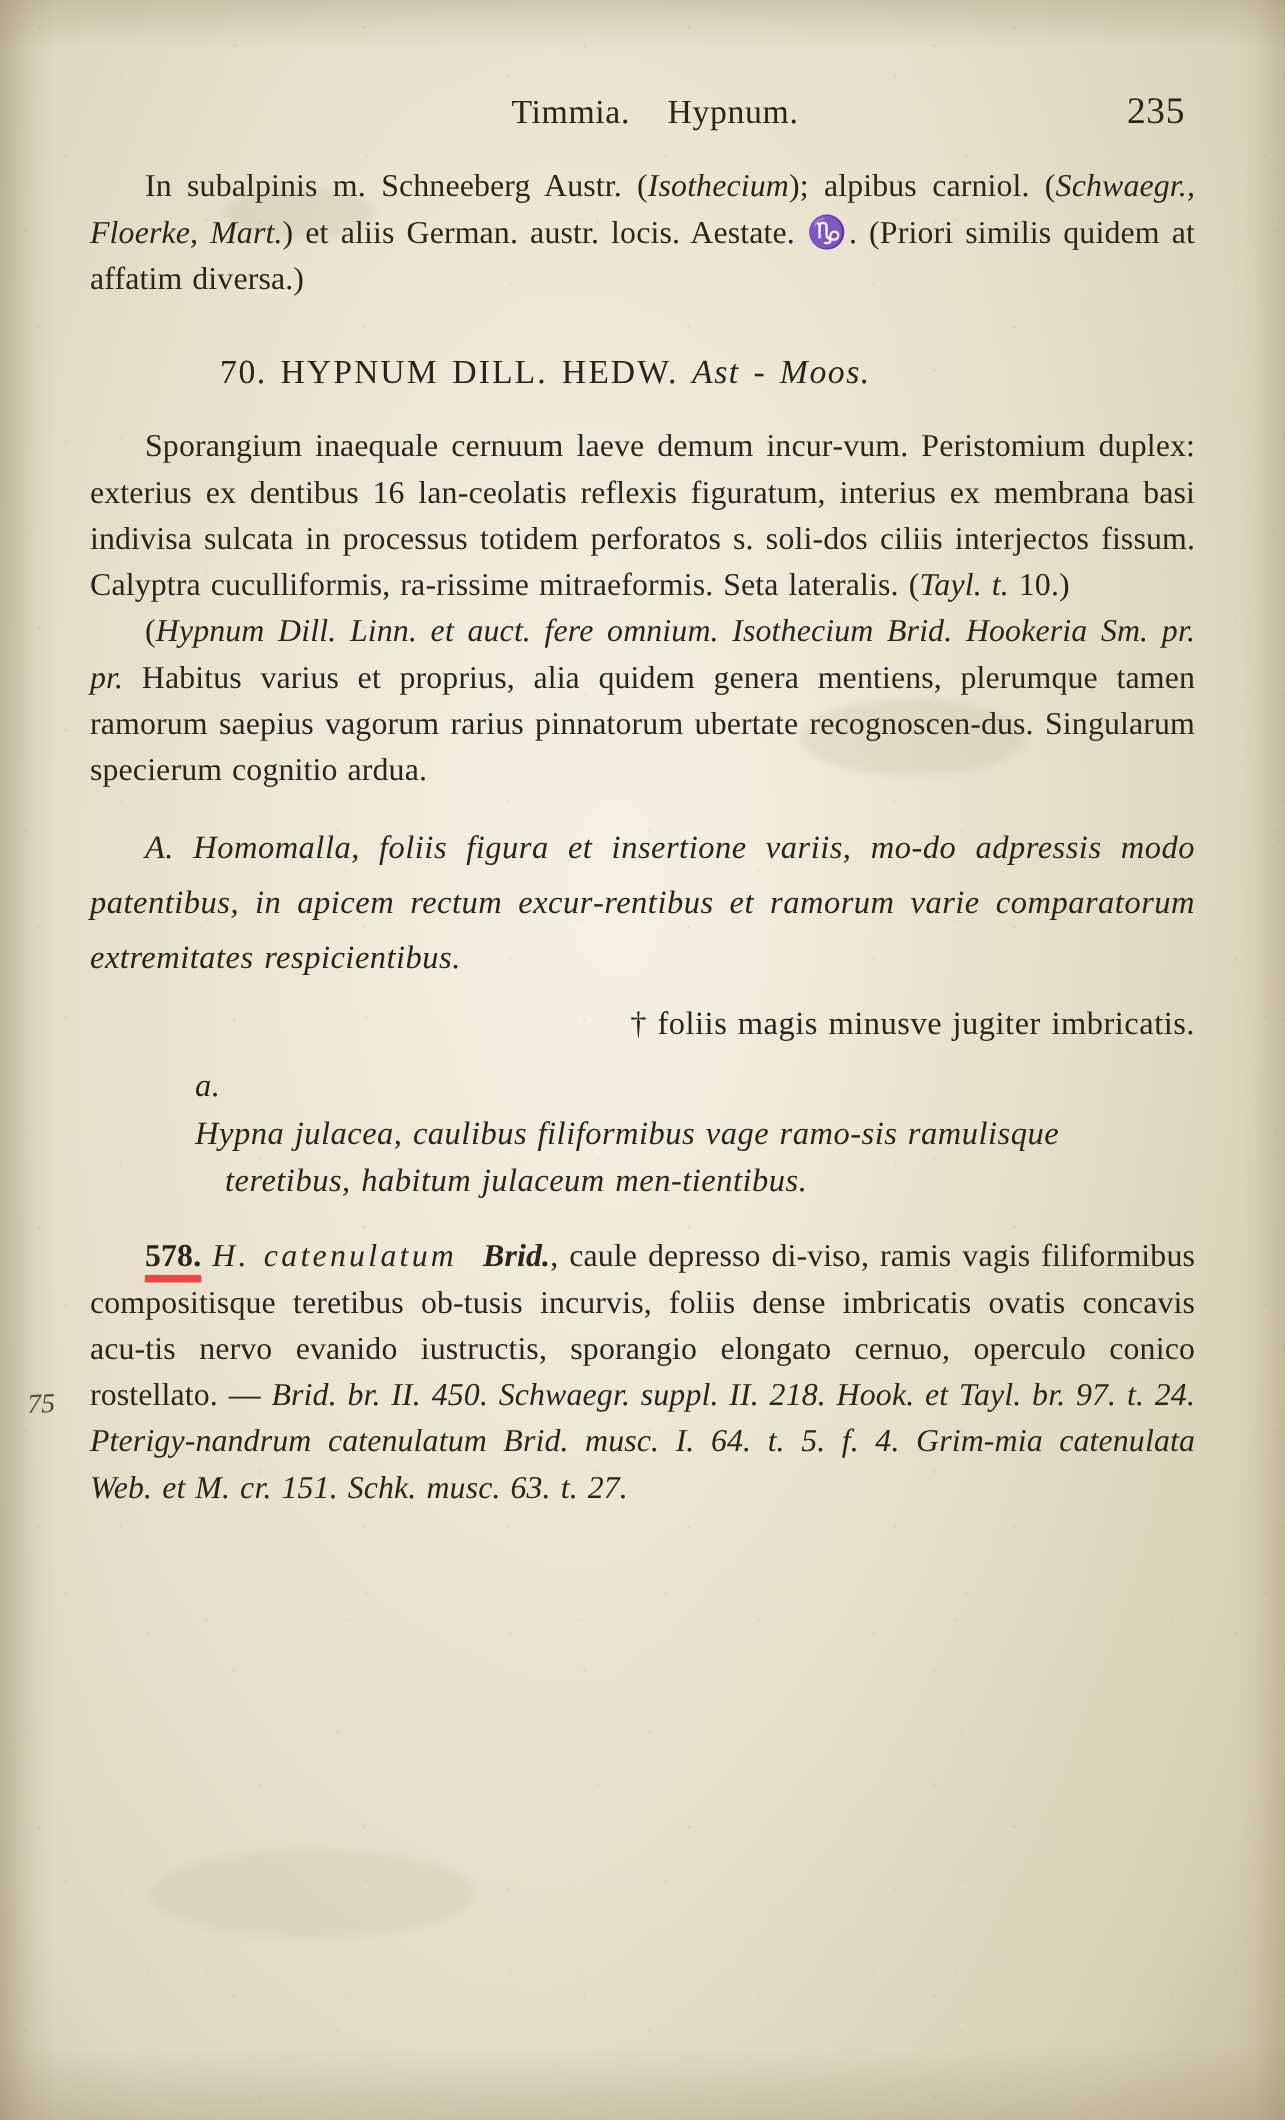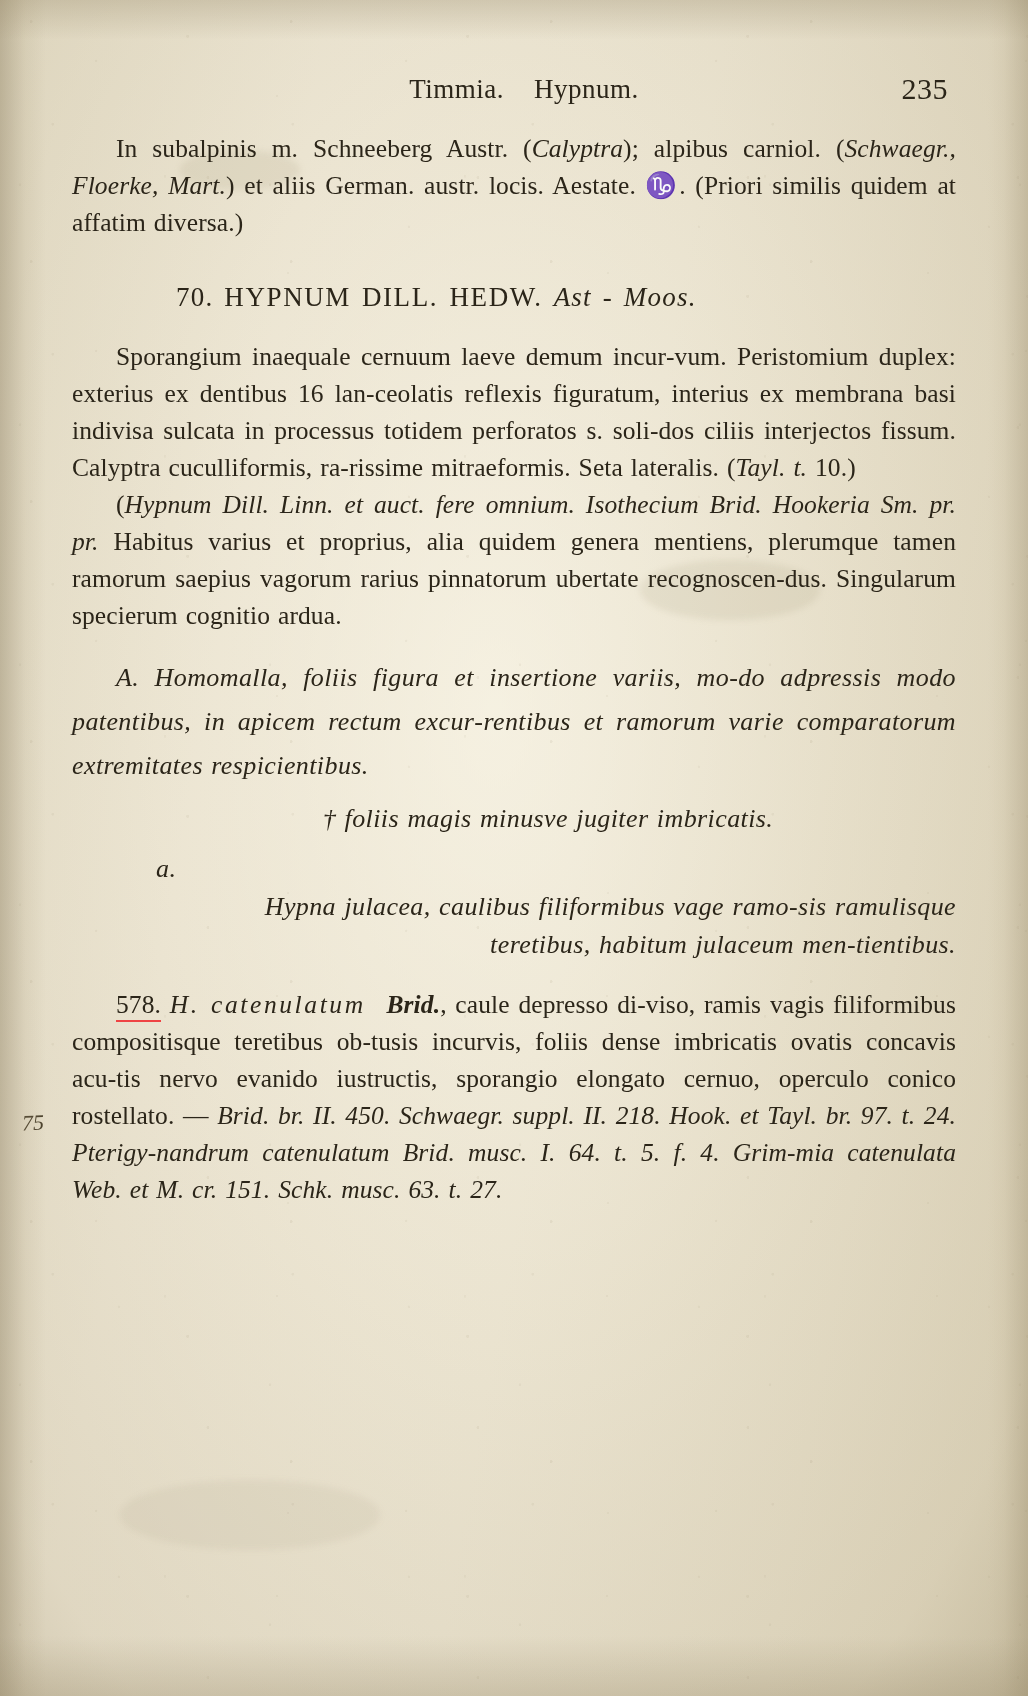--- a/index.html
+++ b/index.html
@@ -130,44 +130,43 @@
   .section-head .romanize { letter-spacing: 1.6px; }
 
   .lvl-A {
     font-style: italic;
     font-size: 26px;
     line-height: 44px;
     text-indent: 44px;
     letter-spacing: 0.4px;
   }
   .lvl-dagger {
-    font-style: italic;
     font-size: 26px;
     line-height: 38px;
     padding-left: 68px;
-    text-align: center;
+    text-align: right;
     letter-spacing: 0.4px;
   }
   .lvl-a {
     font-style: italic;
     font-size: 26px;
     line-height: 38px;
     padding-left: 108px;
     text-indent: -24px;
     letter-spacing: 0.4px;
     text-align: left;
   }
-  .lvl-a .hang2 { display: inline-block; text-align: right; }
+  .lvl-a .hang2 { display: inline-block; }
 
   .entry {
     text-indent: 44px;
   }
   .entry .num {
-    font-weight: 400;
-    border-bottom: 2px solid #ef4444;
+    font-weight: 700;
+    border-bottom: 6px solid #ef4444;
     padding-bottom: 1px;
   }
   .spaced-it {
     font-style: italic;
     letter-spacing: 2.6px;
   }
 
   .margin-note {
     position: absolute;
     left: 22px;
@@ -202,21 +201,21 @@
   <div class="content">
 
     <div class="runhead">
       <div class="runhead-title">
         <span>Timmia.</span><span class="sep"></span><span>Hypnum.</span>
       </div>
       <div class="runhead-page">235</div>
     </div>
 
     <p class="ind">
-      <span>In subalpinis m. Schneeberg Austr. (</span><i>Calyptra</i><span>); alpibus carniol. (</span><i>Schwaegr., Floerke, Mart.</i><span>) et aliis German. austr. locis. Aestate. ♑. (Priori similis quidem at affatim diversa.)</span>
+      <span>In subalpinis m. Schneeberg Austr. (</span><i>Isothecium</i><span>); alpibus carniol. (</span><i>Schwaegr., Floerke, Mart.</i><span>) et aliis German. austr. locis. Aestate. ♑. (Priori similis quidem at affatim diversa.)</span>
     </p>
 
     <div class="gap-lg"></div>
 
     <p class="section-head">
       <span>70.</span>
       <span class="romanize">HYPNUM</span>
       <span class="romanize">DILL. HEDW.</span>
       <i>Ast - Moos.</i>
     </p>

